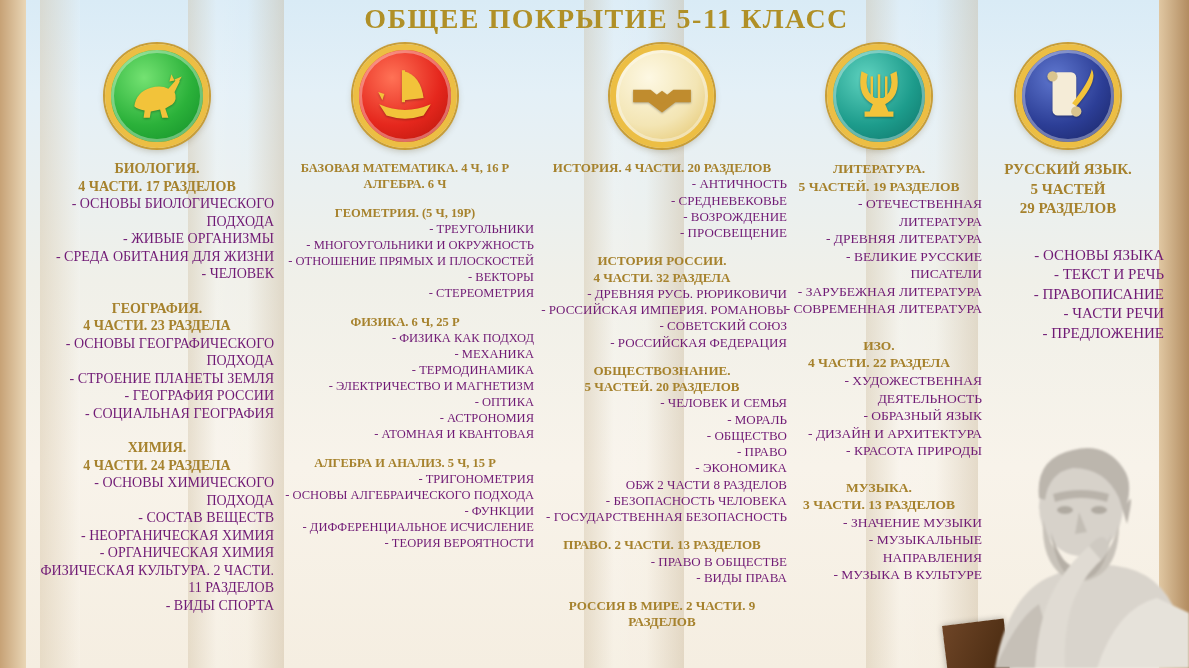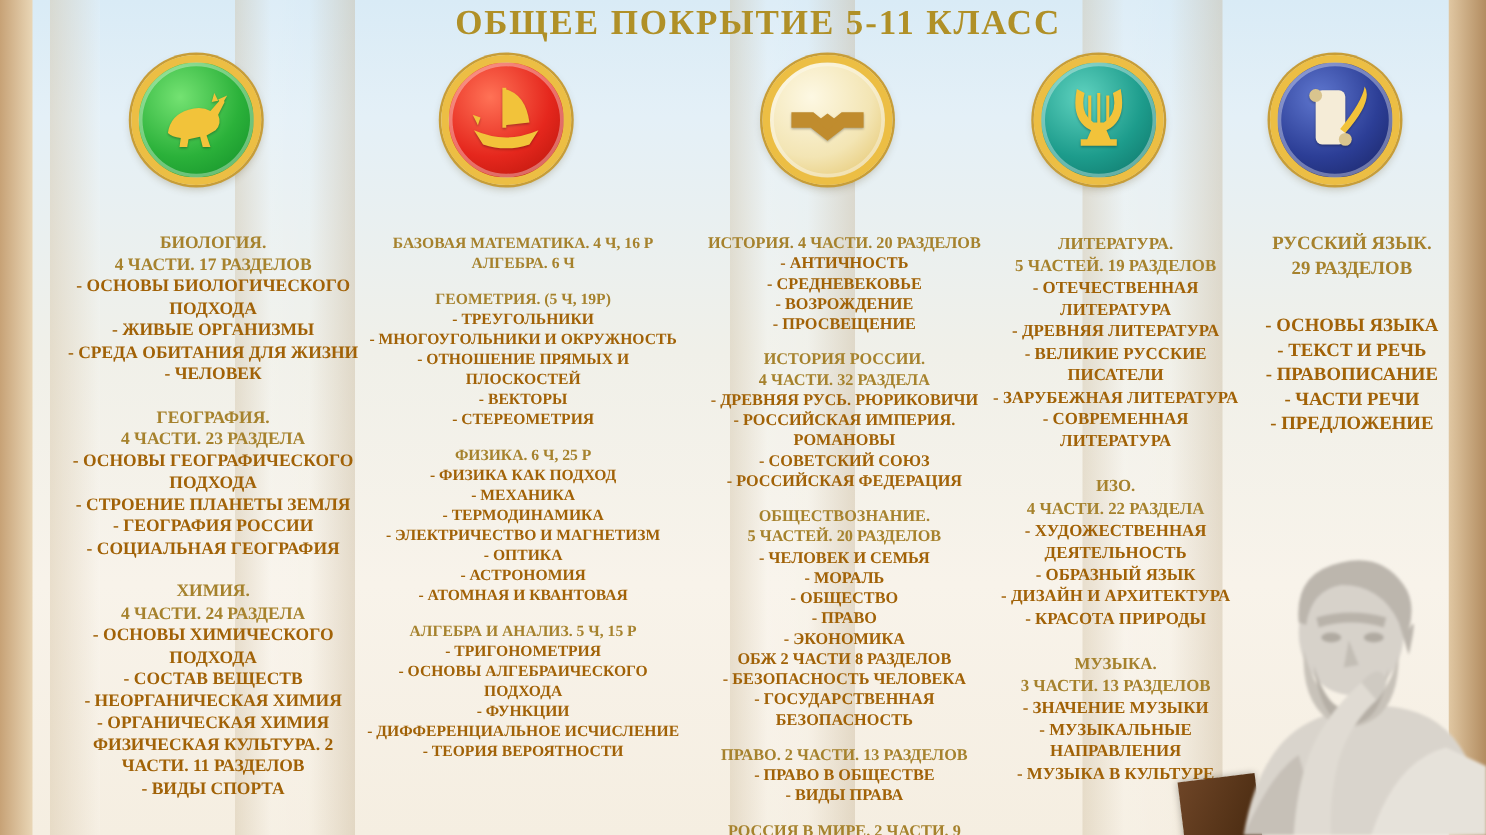--- a/index.html
+++ b/index.html
@@ -36,24 +36,24 @@
   .medal{
     width:92px;height:92px;border-radius:50%;
     border:6px solid #ecbe44;
     box-shadow:0 0 0 2px #c79d38, inset 0 0 0 3px rgba(255,255,255,.35), 0 3px 7px rgba(90,70,20,.3);
     display:flex;align-items:center;justify-content:center;
     flex:0 0 auto;
   }
   .medal-icon{width:66px;height:66px;display:block;}
   .medal-icon svg{width:100%;height:100%;display:block;filter:drop-shadow(0 1px 1px rgba(0,0,0,.3));}
 
-  .blocks{display:flex;flex-direction:column;width:100%;margin-top:38px;padding-left:27px;}
+  .blocks{display:flex;flex-direction:column;width:100%;margin-top:12px;}
   .block{width:100%;}
   .block-heading{font-weight:bold;text-align:center;color:#a6822d;}
-  .block-items{text-align:center;color:#a16207;font-weight:bold;}
+  .block-items{text-align:right;color:#701a75;}
   .block-item{white-space:normal;}
 
   .col-0 .block{margin-bottom:17px;font-size:14px;line-height:1.25;}
   .col-1 .block{margin-bottom:13px;font-size:12.5px;line-height:1.28;}
   .col-2 .block{margin-bottom:12px;font-size:13px;line-height:1.25;}
   .col-3 .block{margin-bottom:19px;font-size:13.5px;line-height:1.3;}
   .col-4 .block{margin-bottom:16px;font-size:15px;line-height:1.3;}
   .col-4 .block-items{margin-top:27px;}
 
   .statue{position:absolute;right:0;bottom:0;width:212px;height:240px;z-index:4;pointer-events:none;}
@@ -311,20 +311,21 @@
             <circle cx="17" cy="13" r="5" fill="#d9c48e"></circle>
             <circle cx="40" cy="47" r="5" fill="#d9c48e"></circle>
             <path d="M55 6 q7 11 -15 36 l-4 -3 q17 -21 19 -33 z" fill="#f2c33a"></path>
           </svg>
         </div>
       </div>
       <div class="blocks">
         <div class="block">
           <div class="block-heading">
             <div>РУССКИЙ ЯЗЫК.</div>
+            <div>5 ЧАСТЕЙ</div>
             <div>29 РАЗДЕЛОВ</div>
           </div>
           <div class="block-items">
             <div class="block-item">- ОСНОВЫ ЯЗЫКА</div>
             <div class="block-item">- ТЕКСТ И РЕЧЬ</div>
             <div class="block-item">- ПРАВОПИСАНИЕ</div>
             <div class="block-item">- ЧАСТИ РЕЧИ</div>
             <div class="block-item">- ПРЕДЛОЖЕНИЕ</div>
           </div>
         </div>

